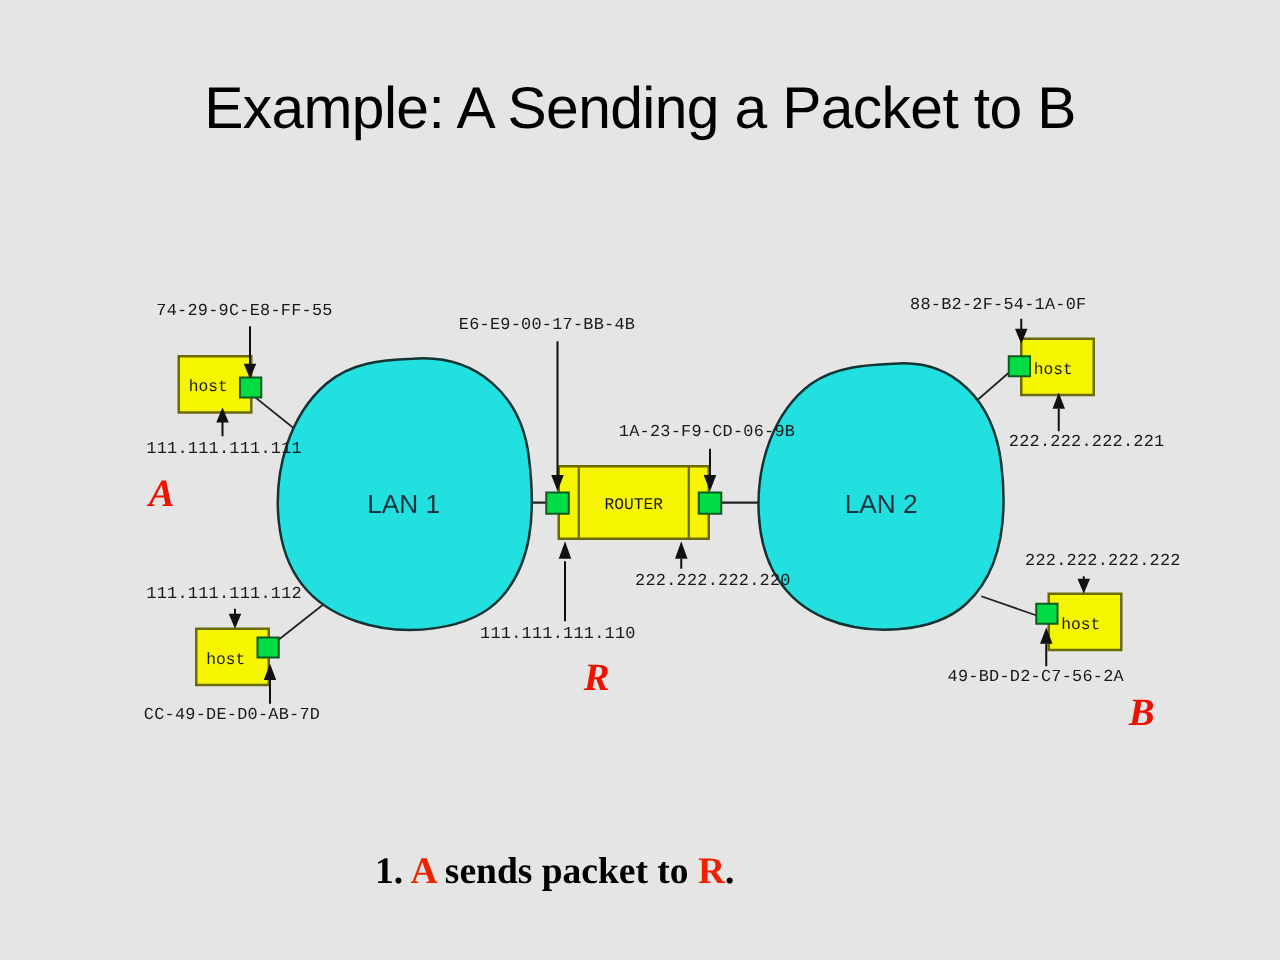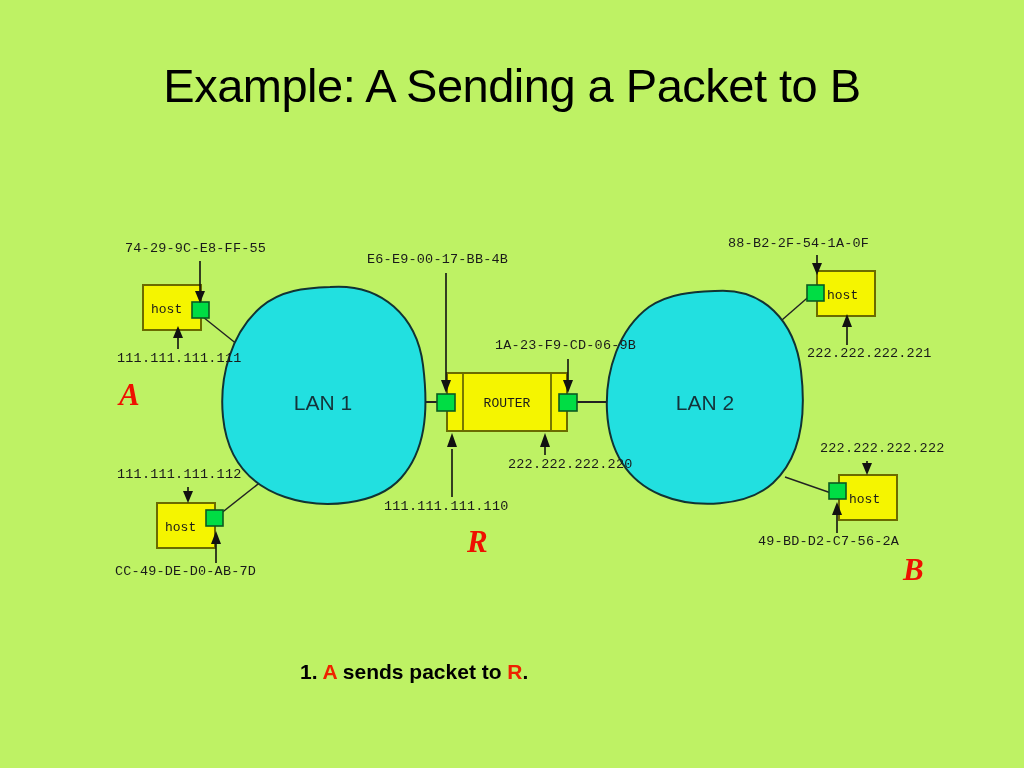--- a/index.html
+++ b/index.html
@@ -12,21 +12,21 @@
     width: 1024px;
     height: 768px;
     overflow: hidden;
     font-family: "Liberation Sans", sans-serif;
     position: relative;
   }
   #slide {
     position: relative;
     width: 1024px;
     height: 768px;
-    background: #bef264;
+    background: #e5e5e5;
   }
   .slide-title {
     position: absolute;
     top: 58px;
     left: 0;
     width: 1024px;
     text-align: center;
     font-family: "Liberation Sans", sans-serif;
     font-size: 47px;
     font-weight: normal;
@@ -37,23 +37,23 @@
   #diagram {
     position: absolute;
     left: 95px;
     top: 225px;
     width: 860px;
     height: 380px;
   }
   .steps {
     position: absolute;
     left: 300px;
-    top: 655px;
-    font-family: Liberation Sans, sans-serif;
-    font-size: 21px;
+    top: 680px;
+    font-family: Liberation Serif, serif;
+    font-size: 30px;
     font-weight: bold;
     color: #000000;
     line-height: 33px;
   }
   .steps .line {
     white-space: nowrap;
   }
   .red {
     color: #ee2200;
   }

